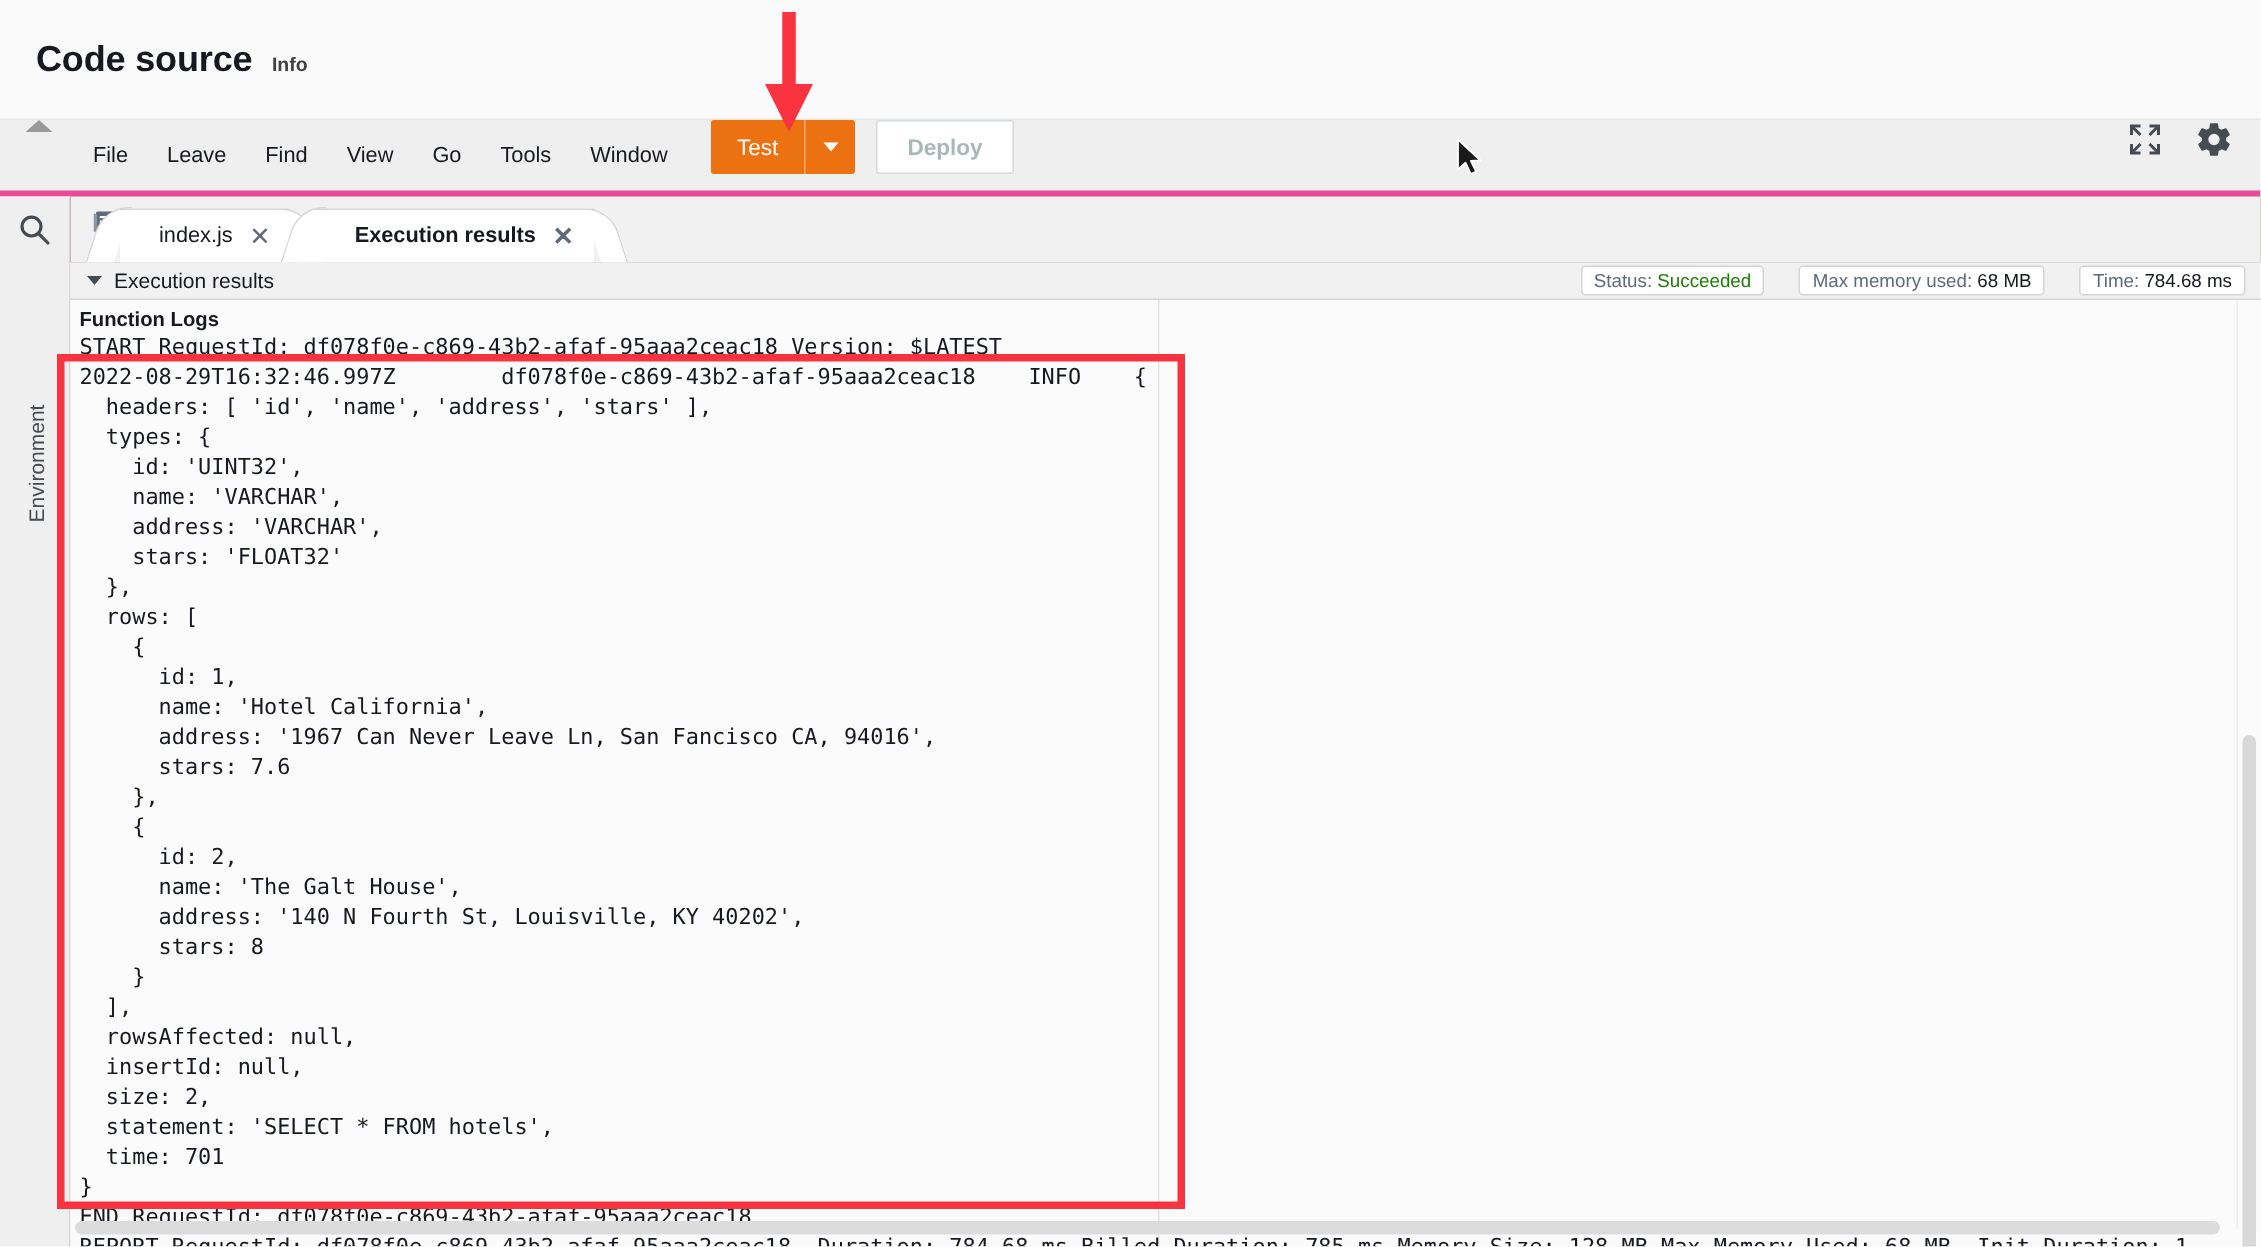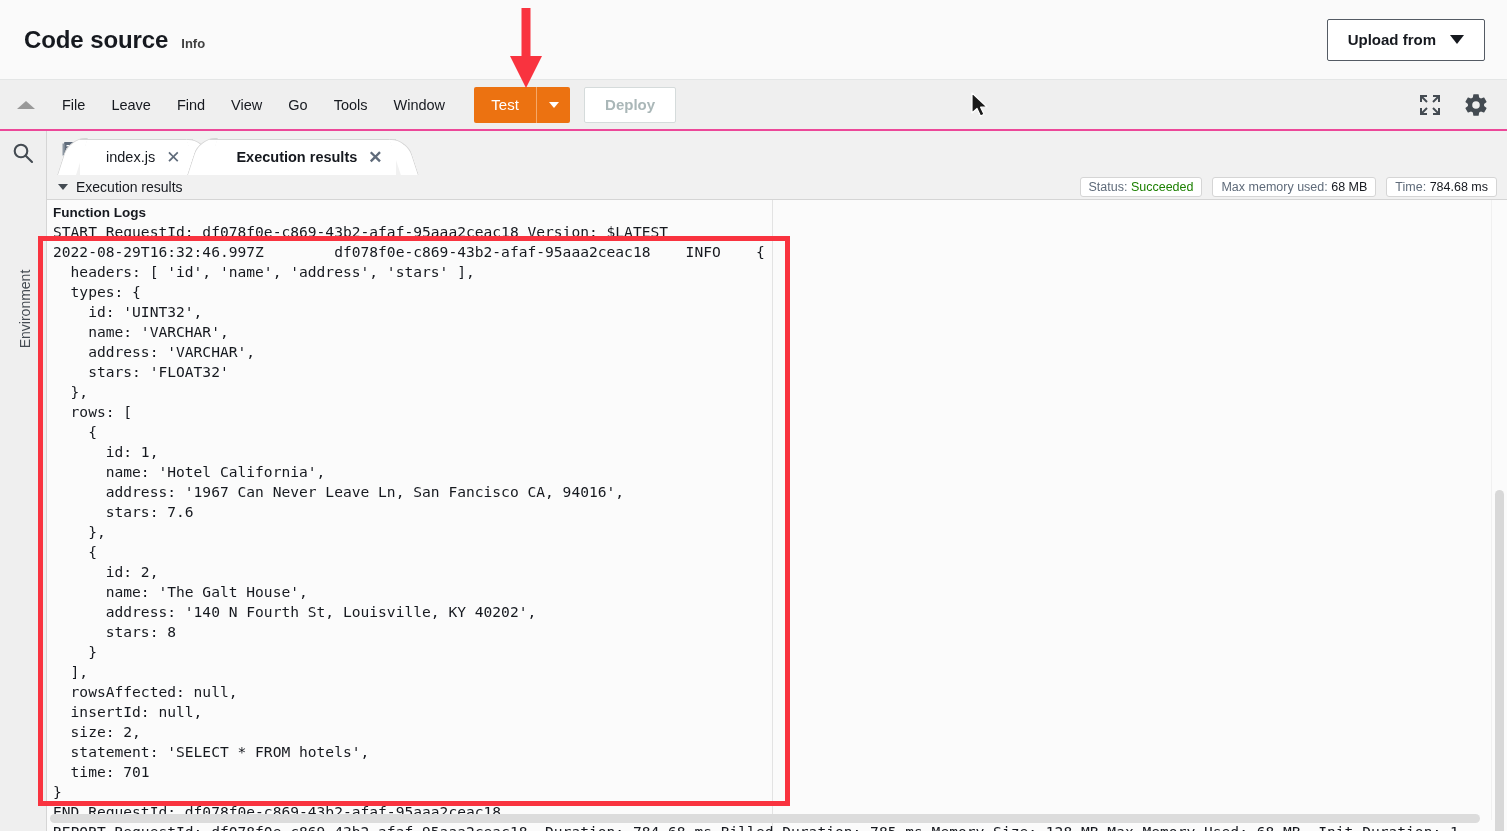--- a/index.html
+++ b/index.html
@@ -42,22 +42,22 @@
   .caret-down {
     width: 0; height: 0;
     border-left: 7px solid transparent;
     border-right: 7px solid transparent;
     border-top: 9px solid #16191f;
   }
 
   
   .menubar {
     position: absolute; left: 0; top: 80px; width: 1507px; height: 51px;
-    background: #efefef; border-bottom: 2px solid #ec4899;
-    display: flex; align-items: center;
+    background: #efefef; border-bottom: 4px solid #ec4899;
+    display: flex; align-items: flex-start;
   }
   .collapse-icon {
     margin-left: 17px; margin-right: 14px;
     width: 0; height: 0;
     border-left: 9px solid transparent;
     border-right: 9px solid transparent;
     border-bottom: 8px solid #999999;
     cursor: pointer;
   }
   .menu-item {
@@ -176,21 +176,21 @@
   }
   .results-caret {
     margin-left: 11px; margin-right: 8px;
     width: 0; height: 0;
     border-left: 5px solid transparent;
     border-right: 5px solid transparent;
     border-top: 6px solid #444b52;
     cursor: pointer;
   }
   .results-title { font-size: 14px; color: #16191f; }
-  .badges { margin-left: auto; display: flex; gap: 10px; margin-right: 10px; }
+  .badges { margin-left: auto; display: flex; gap: 23px; margin-right: 10px; }
   .badge {
     border: 1px solid #d5d5d5; border-radius: 3px; background: #ffffff;
     font-size: 12.5px; color: #5f6b7a;
     padding: 2px 8px; white-space: nowrap;
   }
   .badge b { color: #16191f; font-weight: normal; }
   .badge .ok { color: #1d8102; font-weight: normal; }
 
   
   .logarea {
@@ -251,26 +251,20 @@
 </style>
 </head>
 <body>
 
 <div id="root">
 
   <div class="header">
     <div class="header-title-wrap">
       <span class="header-title">Code source</span>
       <span class="header-info">Info</span>
-    </div>
-    <div class="header-right">
-      <button class="upload-btn">
-        <span>Upload from</span>
-        <span class="caret-down"></span>
-      </button>
     </div>
   </div>
 
   <div class="menubar">
     <div class="collapse-icon"></div>
     <div class="menu-item">File</div>
     <div class="menu-item">Leave</div>
     <div class="menu-item">Find</div>
     <div class="menu-item">View</div>
     <div class="menu-item">Go</div>

